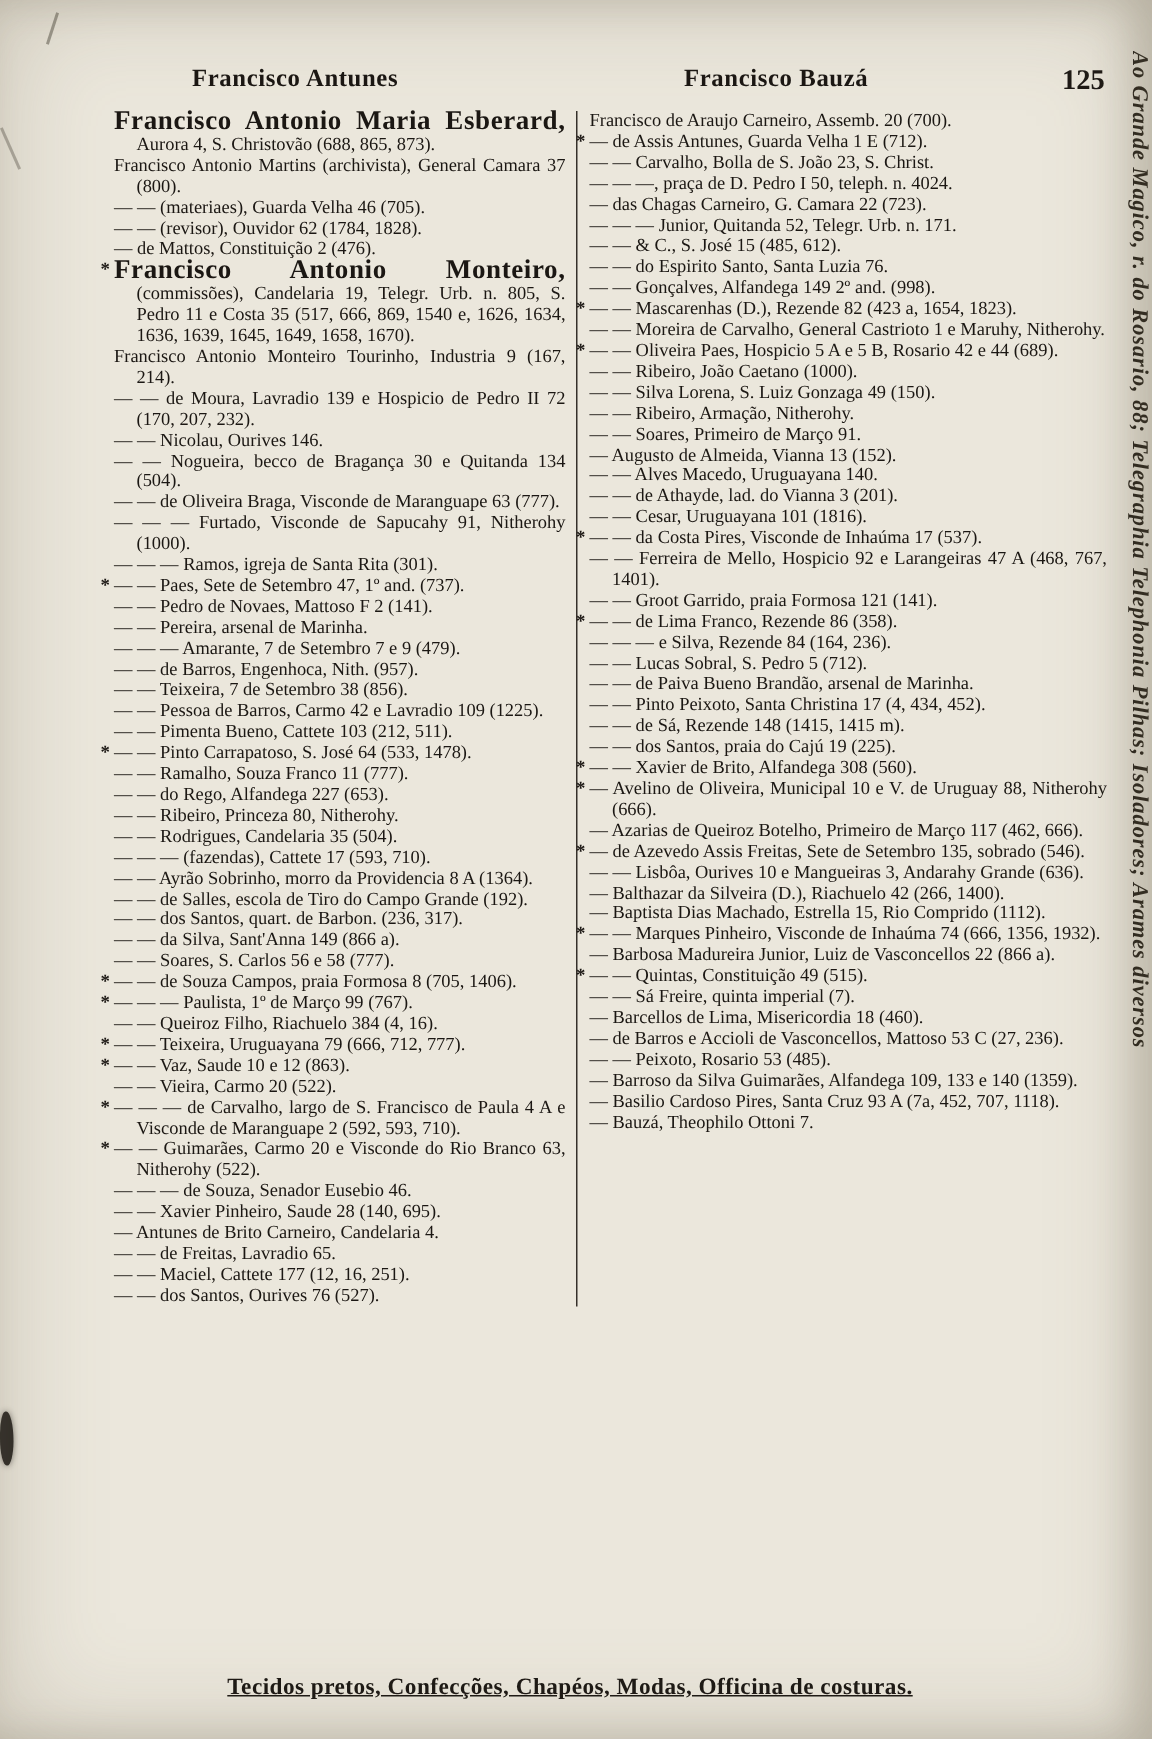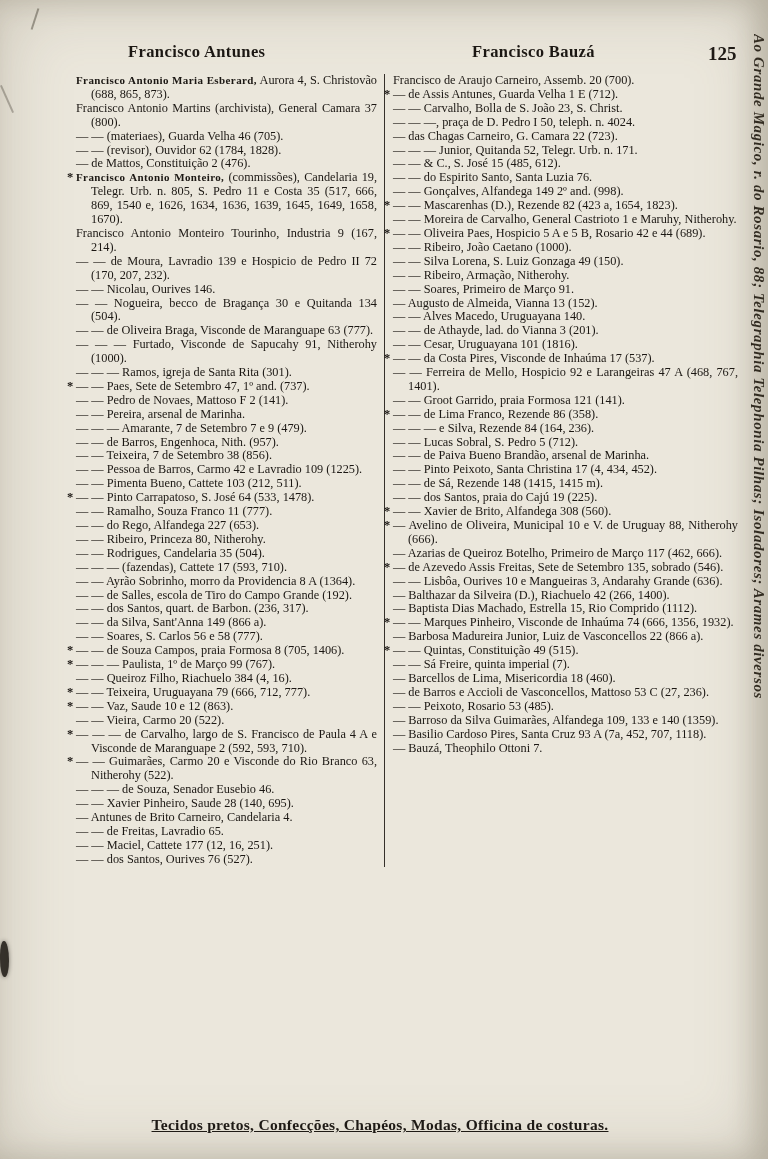--- a/index.html
+++ b/index.html
@@ -13,35 +13,35 @@
     overflow:hidden;
   }
   .vignette {
     position:absolute; inset:0; pointer-events:none;
     box-shadow: inset 0 0 70px rgba(115,104,82,0.28), inset -14px 0 26px rgba(90,80,60,0.22);
   }
   
   .header { position:absolute; top:42px; left:0; right:0; height:24px; }
   .header-title { position:absolute; font-weight:bold; font-size:16.5px; letter-spacing:0.4px; white-space:nowrap; }
   .header-left  { left:128px; }
-  .header-right { left:472px; }
+  .header-right { left:456px; }
   .page-number  { position:absolute; left:708px; top:1px; font-weight:bold; font-size:19px; }
   
   .columns {
     position:absolute; top:74px; left:66px; width:676px;
     display:flex; align-items:stretch;
   }
   .col {
     font-size:12.3px; line-height:13.9px; text-align:justify;
   }
   .col-left  { width:318px; padding:0 7px 0 10px; }
   .col-right { width:357px; padding:0 4px 0 8px; }
   .col-divider { width:1px; background:#35302a; }
   .entry { position:relative; padding-left:15px; text-indent:-15px; }
-  .entry b { font-size:11px; letter-spacing:0.4px;margin-top:36px; }
+  .entry b { font-size:18px; letter-spacing:0.4px;margin-top:36px; }
   .star {
     position:absolute; left:-9px; top:0;
     font-size:12.5px; font-weight:bold; text-indent:0;
   }
   
   .footer {
     position:absolute; top:1116px; left:36px; right:44px;
     text-align:center; font-weight:bold; font-size:15.5px; letter-spacing:0.3px;
     white-space:nowrap;
     text-decoration:underline;

